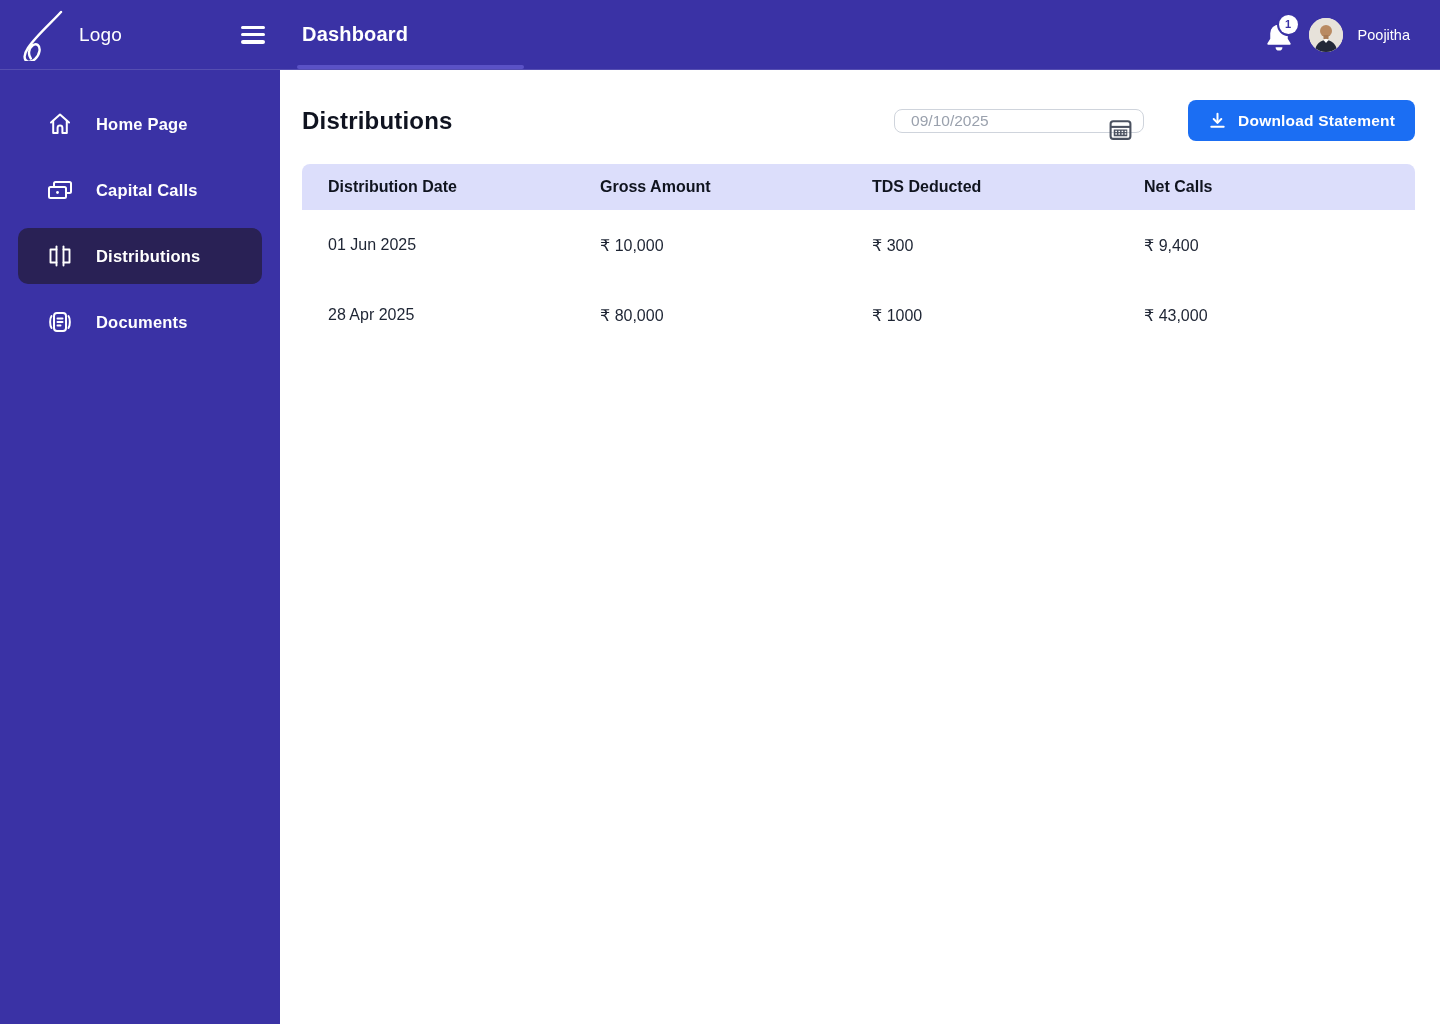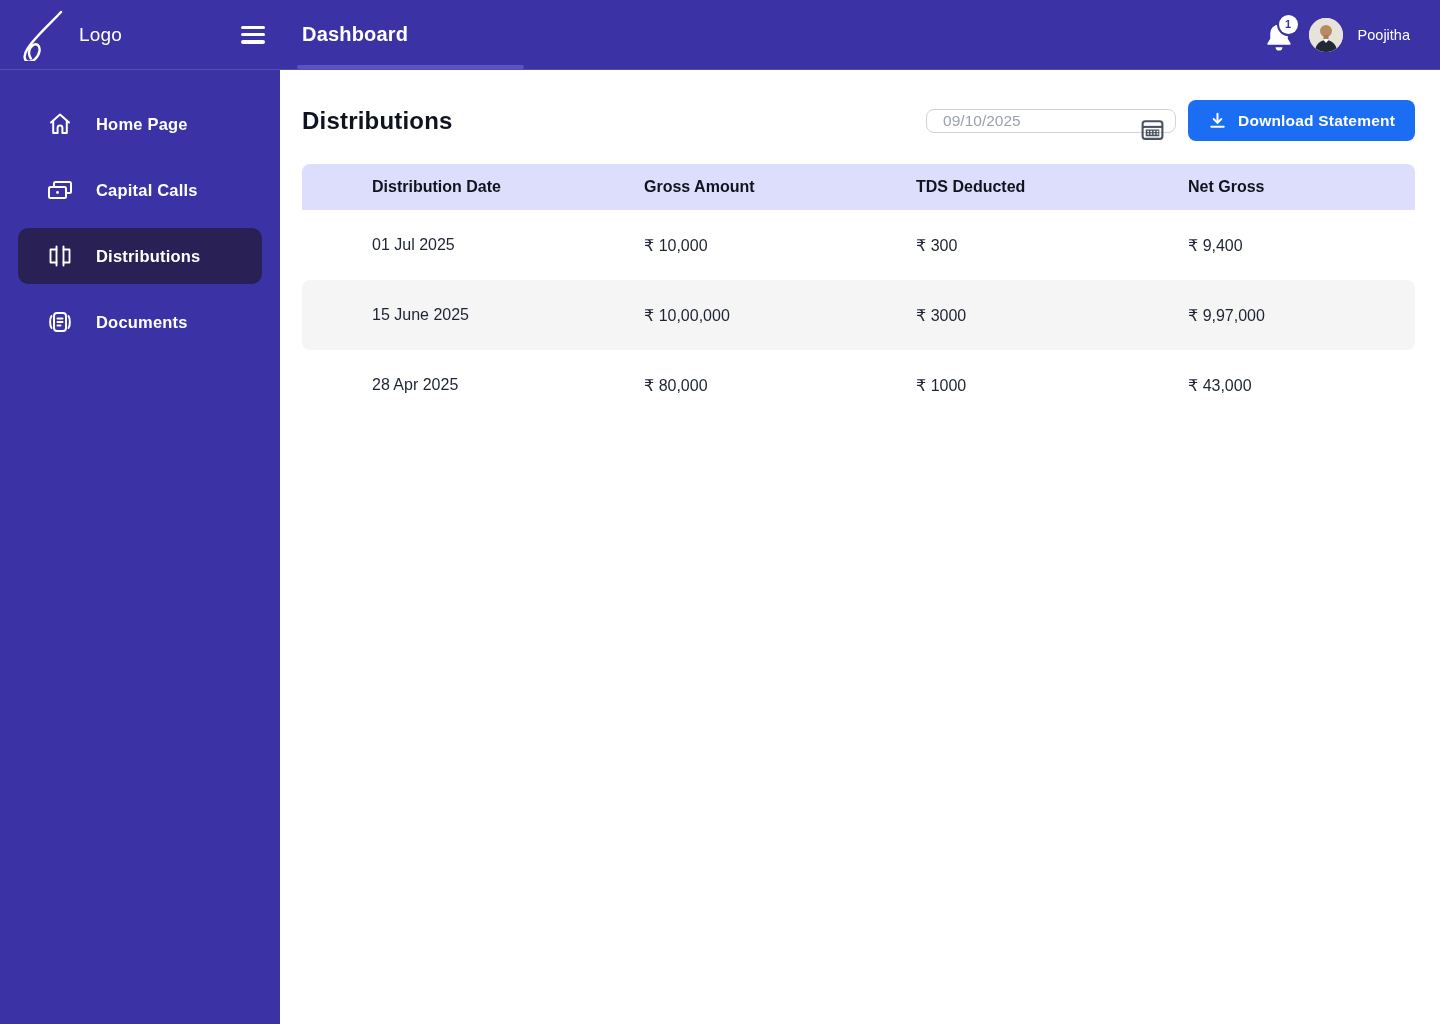--- a/index.html
+++ b/index.html
@@ -115,30 +115,30 @@
   }
   .download-btn {
     height: 41px;
     border: none; border-radius: 8px;
     background: #1b6ef3; color: #ffffff;
     font-family: "Liberation Sans", "DejaVu Sans", sans-serif;
     font-size: 15.5px; font-weight: 700; letter-spacing: .2px;
     padding: 0 20px;
     display: flex; align-items: center; gap: 11px;
     cursor: pointer;
+    margin-left: 32px;
   }
   .download-btn svg { width: 19px; height: 19px; }
 
   
   .table { margin-top: 23px; width: 100%; }
   .t-row {
     display: grid;
     grid-template-columns: 272px 272px 272px 1fr;
     align-items: center;
-    padding-left: 44px;
   }
   .t-head {
     background: #dcdefb;
     height: 46px;
     border-radius: 8px 8px 0 0;
   }
   .t-head .t-cell { font-size: 16px; font-weight: 700; color: #10141f; }
   .t-body .t-row { height: 70px; background: #ffffff; }
   .t-body .t-row.striped { background: #f5f5f5; border-radius: 8px; }
   .t-cell { padding-left: 26px; font-size: 16px; color: #1d2433; }
@@ -273,34 +273,28 @@
             <span>Download Statement</span>
           </button>
         </div>
       </div>
 
       <div class="table">
         <div class="t-row t-head">
             <div class="t-cell">Distribution Date</div>
             <div class="t-cell">Gross Amount</div>
             <div class="t-cell">TDS Deducted</div>
-            <div class="t-cell">Net Gross</div>
+            <div class="t-cell">Net Calls</div>
           </div>
         <div class="t-body">
             <div class="t-row">
-              <div class="t-cell">01 Jul 2025</div>
+              <div class="t-cell">01 Jun 2025</div>
               <div class="t-cell">₹ 10,000</div>
               <div class="t-cell">₹ 300</div>
               <div class="t-cell">₹ 9,400</div>
-            </div>
-            <div class="t-row striped">
-              <div class="t-cell">15 June 2025</div>
-              <div class="t-cell">₹ 10,00,000</div>
-              <div class="t-cell">₹ 3000</div>
-              <div class="t-cell">₹ 9,97,000</div>
             </div>
             <div class="t-row">
               <div class="t-cell">28 Apr 2025</div>
               <div class="t-cell">₹ 80,000</div>
               <div class="t-cell">₹ 1000</div>
               <div class="t-cell">₹ 43,000</div>
             </div>
           </div>
       </div>
 

